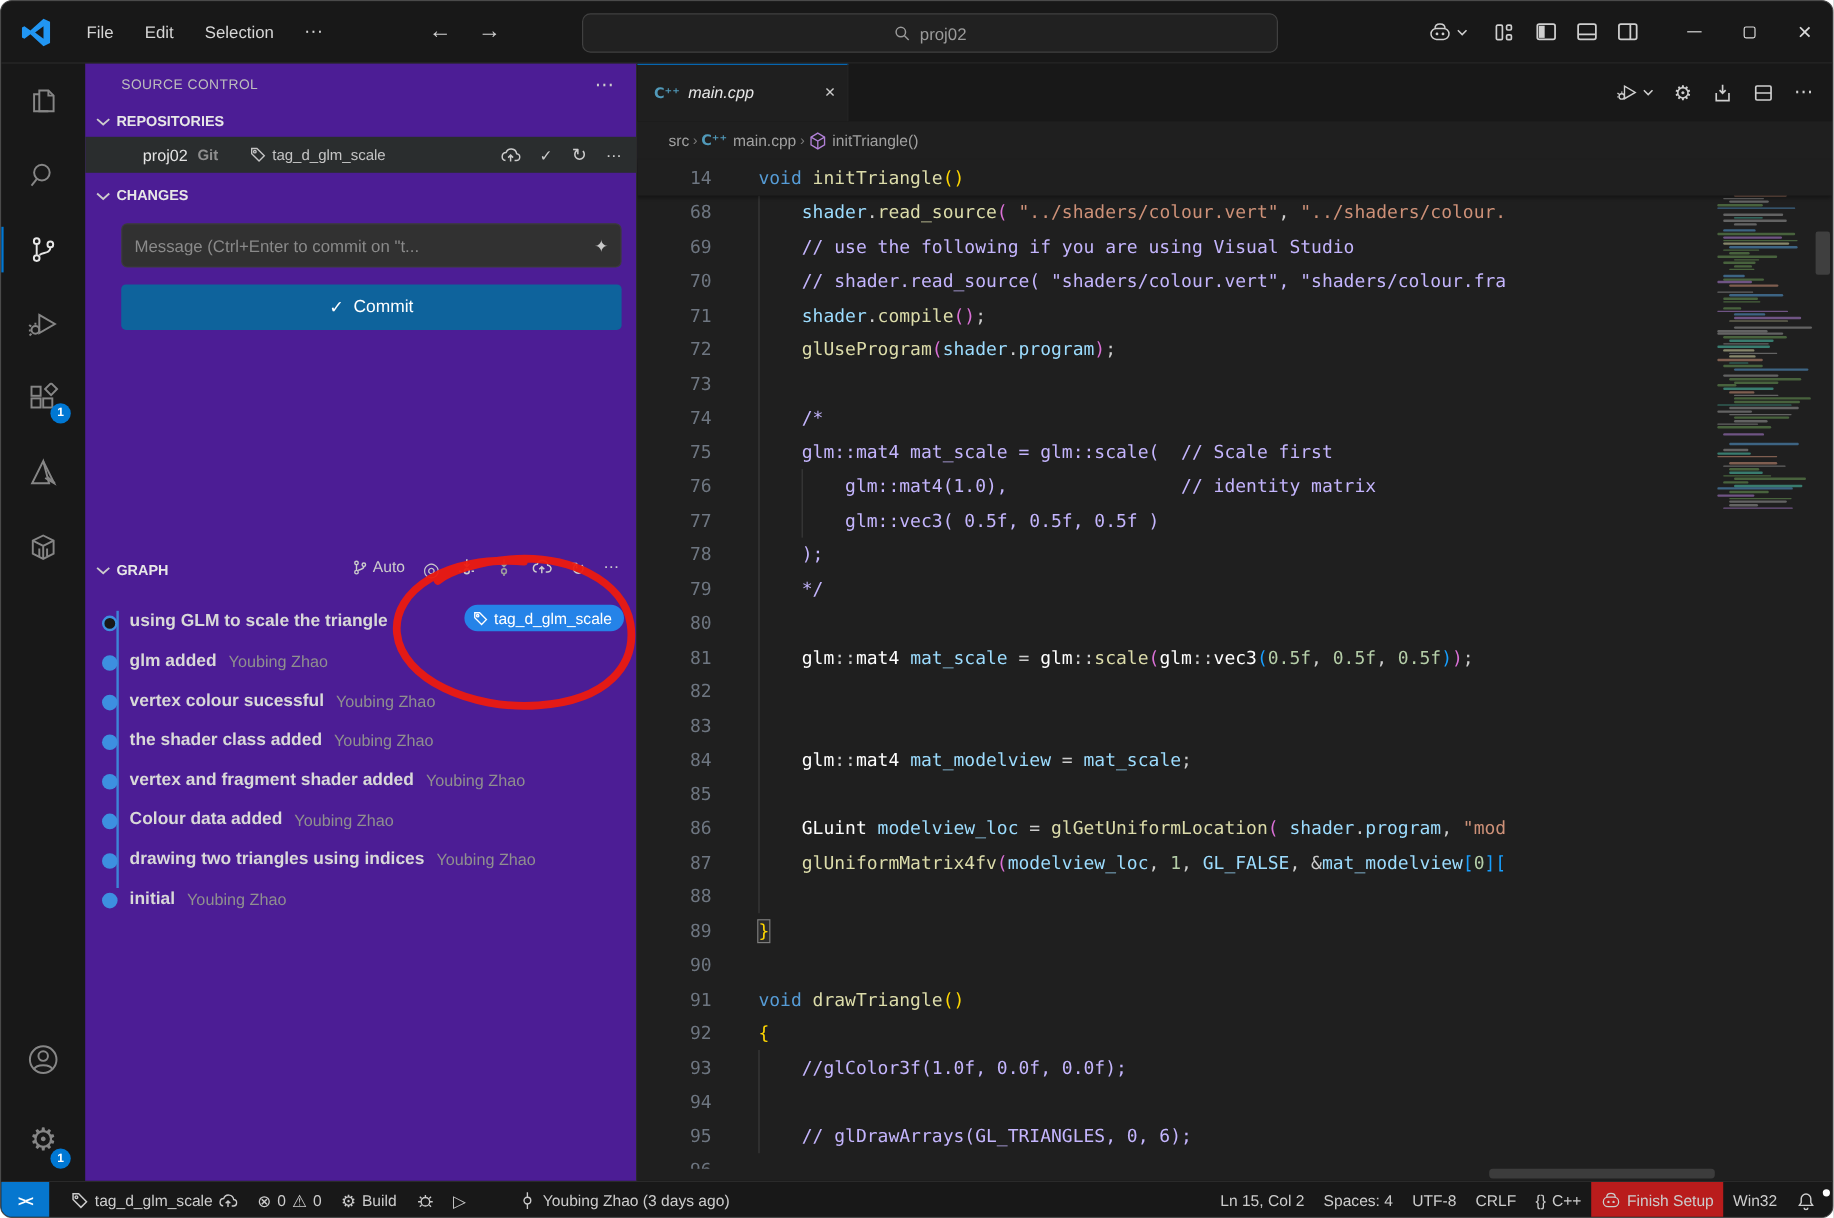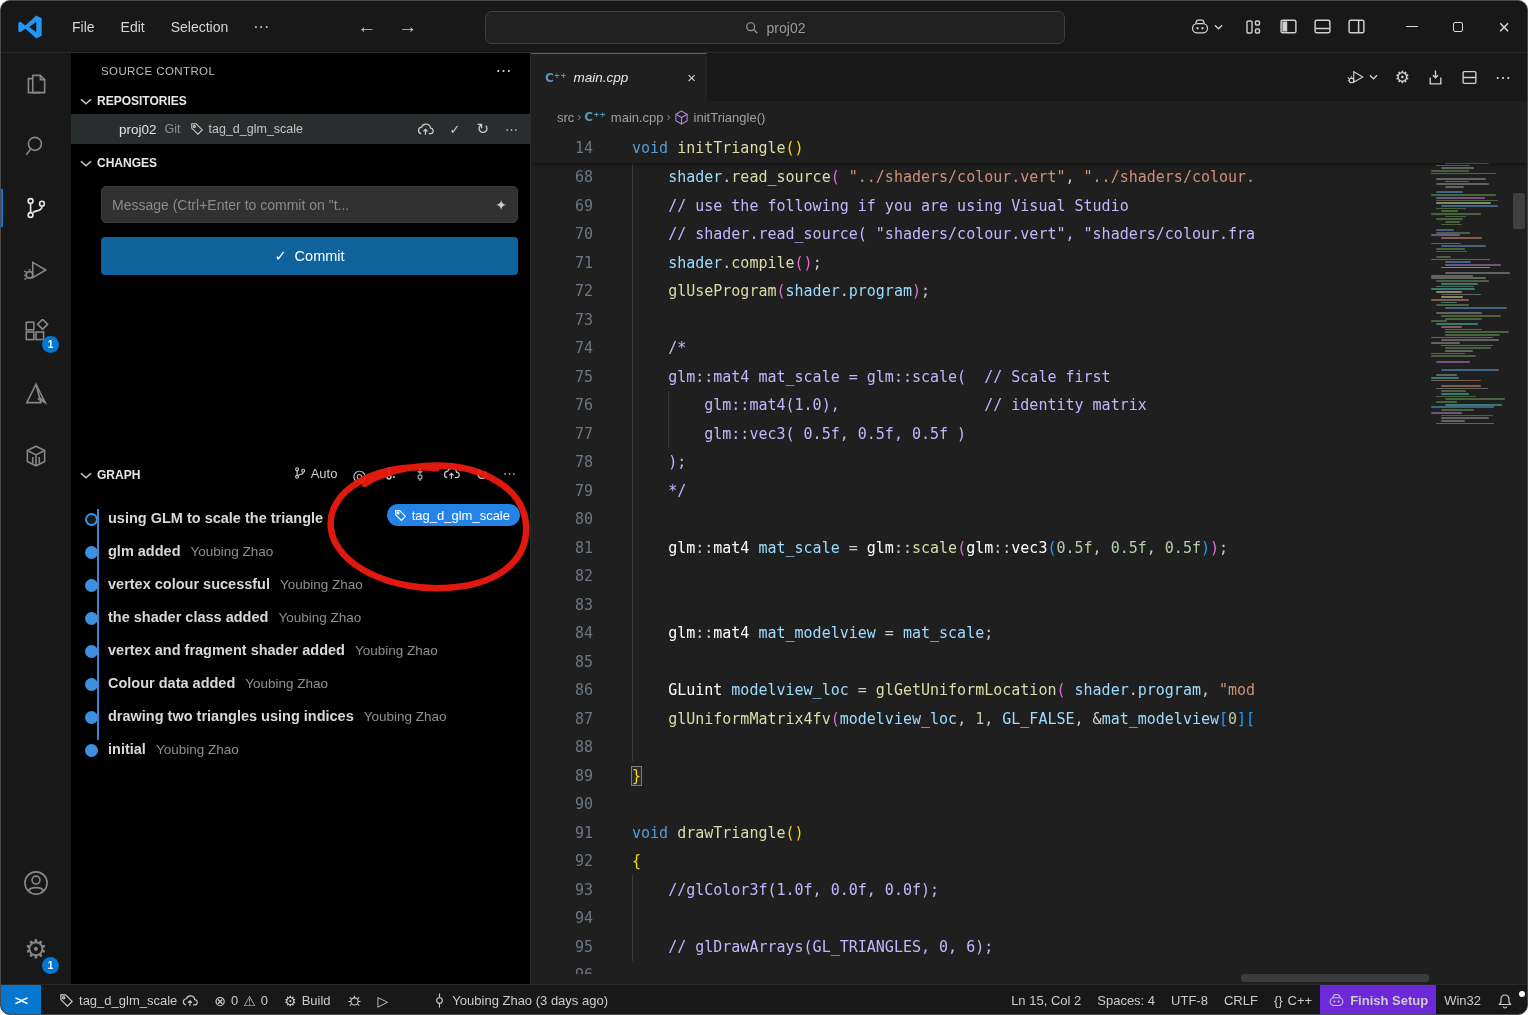--- a/index.html
+++ b/index.html
@@ -25,27 +25,27 @@
   
   .main{display:flex;height:931px;}
   .activitybar{width:70px;background:#181818;display:flex;flex-direction:column;align-items:center;flex:none;}
   .ab-item{width:70px;height:62px;display:flex;align-items:center;justify-content:center;position:relative;color:#868686;}
   .ab-item.active{color:#e7e7e7;}
   .ab-item.active::before{content:"";position:absolute;left:0;top:12px;bottom:12px;width:2px;background:#0078d4;}
   .ab-badge{position:absolute;right:12px;bottom:10px;background:#0078d4;color:#fff;font-size:10px;min-width:17px;height:17px;
     border-radius:9px;display:flex;align-items:center;justify-content:center;font-weight:bold;}
   .ab-spacer{flex:1;}
   
-  .sidebar{width:460px;background:#000000;border-right:1px solid #2a2a2a;flex:none;position:relative;font-size:13px;overflow:hidden;}
+  .sidebar{width:460px;background:#4c1d95;border-right:1px solid #2a2a2a;flex:none;position:relative;font-size:13px;overflow:hidden;}
   .sb-title{display:flex;align-items:center;height:35px;padding:0 18px 0 30px;color:#bdbdbd;font-size:11.5px;letter-spacing:.4px;}
   .sb-title .more{margin-left:auto;font-size:16px;color:#cccccc;}
   .sec-header{display:flex;align-items:center;height:26px;padding-left:8px;color:#e7e7e7;font-weight:bold;font-size:12px;gap:4px;}
   .repo-row{height:30px;background:#2a2d2e;display:flex;align-items:center;padding:0 12px 0 48px;gap:8px;}
   .repo-name{color:#e3e3e3;font-size:13.5px;}
-  .repo-type{color:#8f8f8f;font-size:12.5px;margin-right:1px;}
+  .repo-type{color:#8f8f8f;font-size:12.5px;margin-right:18px;font-weight:bold;}
   .repo-ref{display:flex;align-items:center;gap:5px;color:#c5c5c5;font-size:12.5px;flex:1;overflow:hidden;white-space:nowrap;}
   .repo-actions{display:flex;align-items:center;gap:16px;color:#cccccc;}
   .msg-input{margin:10px 12px 0 30px;height:37px;background:#313131;border:1px solid #3c3c3c;border-radius:5px;
     display:flex;align-items:center;padding:0 10px;gap:8px;}
   .msg-input .ph{color:#8a8a8a;font-size:14px;white-space:nowrap;overflow:hidden;flex:1;}
   .sparkle{color:#c9c9c9;font-size:14px;flex:none;}
   .commit-btn{margin:14px 12px 0 30px;height:38px;background:#0e639c;border-radius:4px;display:flex;align-items:center;
     justify-content:center;gap:8px;color:#ffffff;font-size:14.5px;}
   .graph-sec{margin-top:186px;}
   .graph-header{display:flex;align-items:center;height:28px;padding:0 14px 0 8px;gap:4px;}
@@ -84,21 +84,21 @@
   .iguide{position:absolute;width:1px;background:#3a3a3a;}
   .minimap{position:absolute;right:16px;top:82px;width:80px;height:300px;overflow:hidden;}
   .mm-row{height:1.8px;margin-bottom:0.9px;border-radius:1px;}
   .vscroll{position:absolute;right:2px;top:140px;width:12px;height:36px;background:#5a5a5a;opacity:.55;border-radius:2px;}
   .hscroll{position:absolute;bottom:2px;left:710px;width:188px;height:8px;background:#5a5a5a;opacity:.5;border-radius:3px;}
   
   .statusbar{height:32px;background:#181818;border-top:1px solid #2a2a2a;display:flex;align-items:center;font-size:13px;color:#cccccc;}
   .sb-item{display:flex;align-items:center;gap:5px;padding:0 8px;height:100%;}
   .remote{background:#0677cf;color:#ffffff;font-weight:bold;font-size:12px;padding:0 14px;height:100%;display:flex;align-items:center;letter-spacing:-1px;}
   .sb-right{margin-left:auto;display:flex;align-items:center;height:100%;}
-  .sb-hl{background:#6d28d9;font-weight:bold;}
+  .sb-hl{background:#b91c1c;}
   .bell-wrap{position:relative;}
   .bell-dot{position:absolute;right:2px;top:6px;width:6px;height:6px;border-radius:50%;background:#ffffff;}
   
   .annotation{position:absolute;left:0;top:0;width:100%;height:100%;pointer-events:none;z-index:50;}
   svg.ic{display:block;}
 </style>
 </head>
 <body>
 
 <div class="window">

